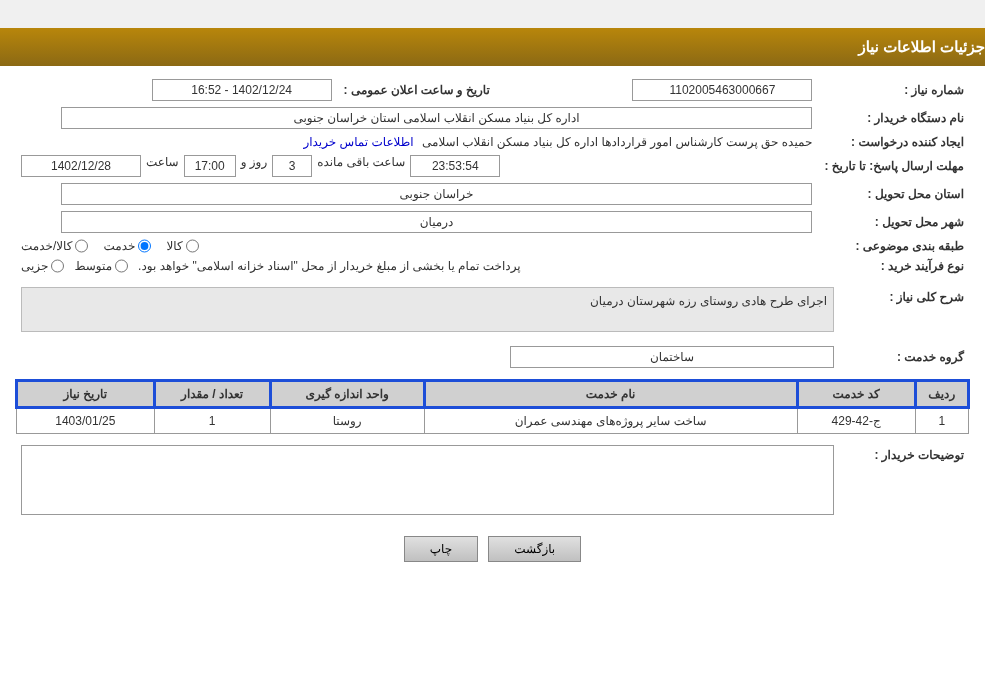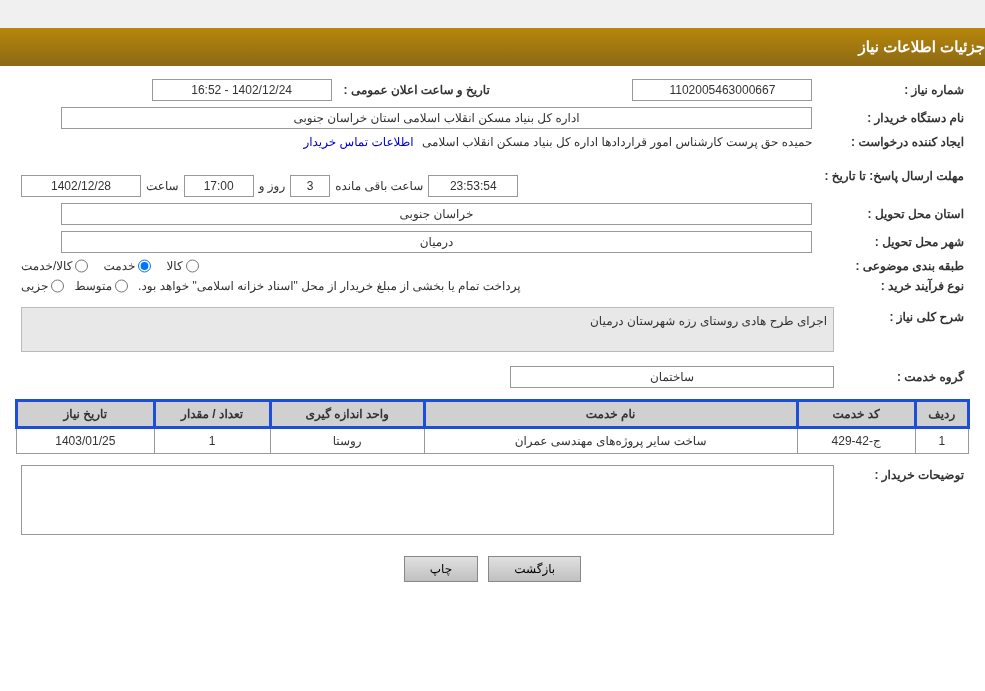--- a/index.html
+++ b/index.html
@@ -63,24 +63,23 @@
       background: linear-gradient(to bottom, #c8c8c8, #a8a8a8);
       border: 1px solid #888;
       text-align: center;
       padding: 5px;
       font-weight: bold;
       font-size: 13px;
       margin: 8px 0 5px 0;
     }
     .row-flex {
       display: flex;
-      align-items: center;
+      align-items: flex-start;
       gap: 5px;
       flex-direction: row-reverse;
-      margin-top: 20px;
     }
     .radio-group {
       display: flex;
       align-items: center;
       gap: 15px;
       flex-direction: row-reverse;
     }
     .radio-item {
       display: flex;
       gap: 3px;
@@ -176,21 +175,21 @@
           <span style="margin-left:5px;">حمیده حق پرست کارشناس امور قراردادها اداره کل بنیاد مسکن انقلاب اسلامی</span>
           <span class="link-blue">اطلاعات تماس خریدار</span>
         </td>
       </tr>
       <tr>
         <td class="label-cell">مهلت ارسال پاسخ: تا تاریخ :</td>
         <td class="value-cell" colspan="3">
           <div class="row-flex">
             <span class="input-box" style="display:inline-block;width:120px;text-align:center;">1402/12/28</span>
             <span>ساعت</span>
-            <span class="input-box" style="display:inline-block;width:70px;text-align:center;">17:00</span>
+            <span class="input-box" style="display:inline-block;width:52px;text-align:center;">17:00</span>
             <span>روز و</span>
             <span class="input-box" style="display:inline-block;width:40px;text-align:center;">3</span>
             <span>ساعت باقی مانده</span>
             <span class="input-box" style="display:inline-block;width:90px;text-align:center;">23:53:54</span>
           </div>
         </td>
       </tr>
       <tr>
         <td class="label-cell">استان محل تحویل :</td>
         <td class="value-cell" colspan="3">

